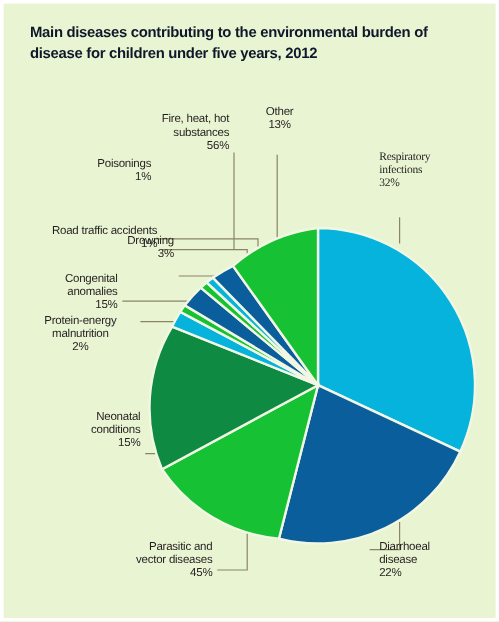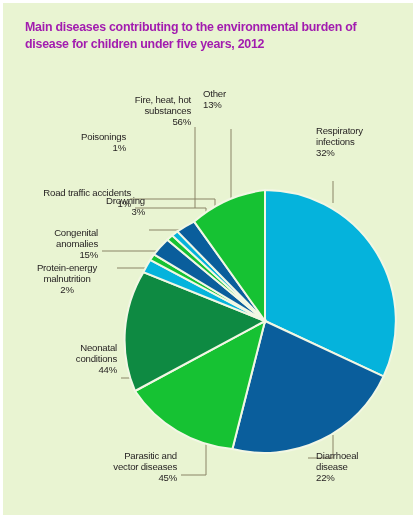--- a/index.html
+++ b/index.html
@@ -16,21 +16,21 @@
     box-sizing:border-box;
     background:#e9f4d2;
   }
   #title{
     position:absolute;
     left:22px;top:16px;width:372px;
     font-size:12.4px;
     font-weight:bold;
     line-height:1.35;
     letter-spacing:-0.25px;
-    color:#a21caf;
+    color:#0f172a;
   }
   #plot{
     position:absolute;
     left:0;top:0;width:416px;height:518px;
   }
   .lbl{
     position:absolute;
     font-size:9.6px;
     line-height:1.17;
     color:#231f20;
@@ -93,41 +93,41 @@
       <path fill="#16c233" d="M262 318 L164.29 236.72 A131 131 0 0 1 169.21 232.40 Z"></path>
 
       <path fill="#05b3dc" d="M262 318 L169.21 232.40 A131 131 0 0 1 174.38 228.41 Z"></path>
 
       <path fill="#0a5e9c" d="M262 318 L174.38 228.41 A131 131 0 0 1 191.16 218.59 Z"></path>
 
       <path fill="#16c233" d="M262 318 L191.16 218.59 A131 131 0 0 1 262 187 Z"></path>
     </g>
   </svg>
 
-  <div class="lbl l" style="left:313px;top:122px;width:95px;">Respiratory
+  <div class="lbl l" style="left:313px;top:122px;width:95px;font-family:Liberation Serif, serif;">Respiratory
 infections
 32%</div>
   <div class="lbl l" style="left:313px;top:447px;width:95px;">Diarrhoeal
 disease
 22%</div>
   <div class="lbl r" style="left:74px;top:447px;width:100px;">Parasitic and
 vector diseases
 45%</div>
   <div class="lbl r" style="left:32px;top:339px;width:82px;">Neonatal
 conditions
-44%</div>
+15%</div>
   <div class="lbl r" style="left:18px;top:259px;width:92px;text-align:center;">Protein-energy
 malnutrition
 2%</div>
   <div class="lbl r" style="left:8px;top:224px;width:87px;">Congenital anomalies
 15%</div>
   <div class="lbl r" style="left:54px;top:192px;width:88px;">Drowning
 3%</div>
   <div class="lbl r" style="left:38px;top:160px;width:90px;margin-top:24px;">Road traffic accidents
 1%</div>
   <div class="lbl r" style="left:46px;top:128px;width:77px;">Poisonings
 1%</div>
   <div class="lbl r" style="left:110px;top:91px;width:78px;">Fire, heat, hot
 substances
 56%</div>
-  <div class="lbl l" style="left:200px;top:85px;width:60px;">Other
+  <div class="lbl l" style="left:200px;top:85px;width:60px;text-align:center;">Other
 13%</div>
 </div>
 
 </body></html>

